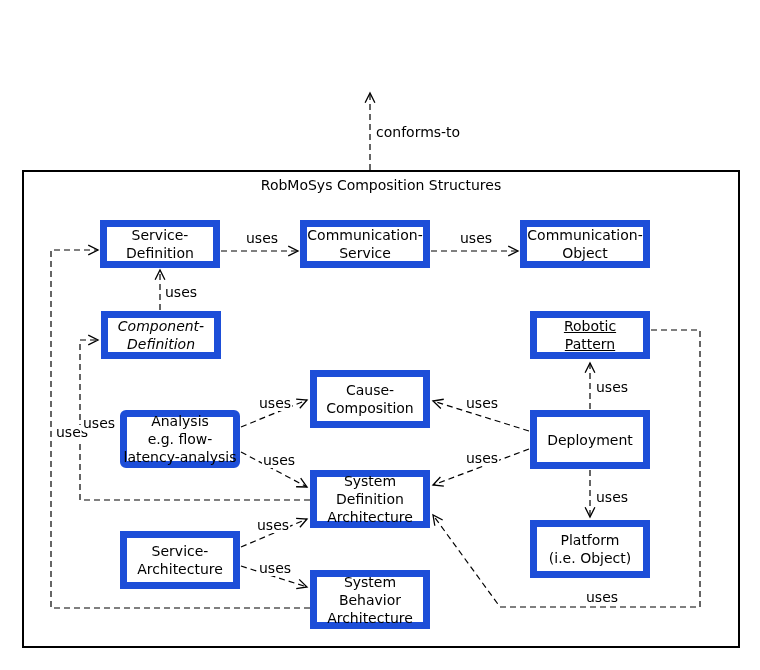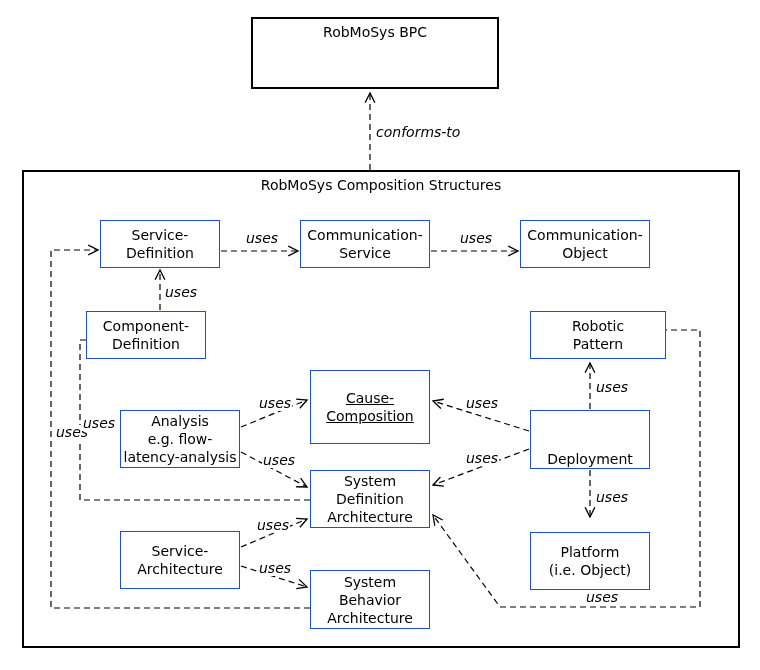--- a/index.html
+++ b/index.html
@@ -37,39 +37,38 @@
   .frame .frame-title {
     margin-top: 4px;
     font-size: 14px;
     line-height: 18px;
     white-space: nowrap;
   }
   #container-box { background: transparent; }
   .node {
     position: absolute;
     background: #ffffff;
-    border: 1px solid #1d4ed8;
+    border: 7px solid #1d4ed8;
     box-sizing: border-box;
     display: flex;
     flex-direction: column;
     align-items: center;
     justify-content: center;
     font-size: 14px;
     line-height: 18px;
     text-align: center;
   }
   .node-line { white-space: nowrap; }
   .edge-label {
     position: absolute;
     font-size: 14px;
     line-height: 15px;
     white-space: nowrap;
     background: #ffffff;
     padding: 0 1px;
-    font-style: italic;
   }
 </style>
 </head>
 <body>
 
 <div id="stage">
 
   <svg id="edges-svg" viewBox="0 0 760 670">
     <defs>
       <marker id="arrow" viewBox="0 0 12 12" refX="10.5" refY="6" markerWidth="13" markerHeight="13" orient="auto" markerUnits="userSpaceOnUse">
@@ -88,67 +87,64 @@
         <polyline points="241,547 307,519" class="edge" marker-end="url(#arrow)"></polyline>
         <polyline points="241,566 307,587" class="edge" marker-end="url(#arrow)"></polyline>
         <polyline points="529,431 433,401" class="edge" marker-end="url(#arrow)"></polyline>
         <polyline points="590,409 590,363" class="edge" marker-end="url(#arrow)"></polyline>
         <polyline points="529,449 433,485" class="edge" marker-end="url(#arrow)"></polyline>
         <polyline points="590,470 590,517" class="edge" marker-end="url(#arrow)"></polyline>
         <polyline points="651,330 700,330 700,607 500,607 433,515" class="edge" marker-end="url(#arrow)"></polyline>
       </g>
   </svg>
 
-  <div class="frame" id="bpc-box" style="left: 251px; top: 17px; width: 248px; height: 72px;">
-    <div class="frame-title">RobMoSys BPC</div>
-  </div>
 
   <div class="frame" id="container-box" style="left: 22px; top: 170px; width: 718px; height: 478px;">
     <div class="frame-title">RobMoSys Composition Structures</div>
   </div>
 
   <div id="nodes-layer">
       <div class="node" style="left: 100px; top: 220px; width: 120px; height: 48px;">
         <div class="node-line">Service-</div>
         <div class="node-line">Definition</div>
       </div>
       <div class="node" style="left: 300px; top: 220px; width: 130px; height: 48px;">
         <div class="node-line">Communication-</div>
         <div class="node-line">Service</div>
       </div>
       <div class="node" style="left: 520px; top: 220px; width: 130px; height: 48px;">
         <div class="node-line">Communication-</div>
         <div class="node-line">Object</div>
       </div>
-      <div class="node" style="left: 86px; top: 311px; width: 120px; height: 48px;">
+      <div class="node" style="left: 101px; top: 311px; width: 120px; height: 48px; font-style: italic;">
         <div class="node-line">Component-</div>
         <div class="node-line">Definition</div>
       </div>
-      <div class="node" style="left: 530px; top: 311px; width: 136px; height: 48px;">
+      <div class="node" style="left: 530px; top: 311px; width: 120px; height: 48px; text-decoration: underline;">
         <div class="node-line">Robotic</div>
         <div class="node-line">Pattern</div>
       </div>
-      <div class="node" style="left: 310px; top: 370px; width: 120px; height: 74px; text-decoration: underline;">
+      <div class="node" style="left: 310px; top: 370px; width: 120px; height: 58px;">
         <div class="node-line">Cause-</div>
         <div class="node-line">Composition</div>
       </div>
-      <div class="node" style="left: 120px; top: 410px; width: 120px; height: 58px;">
+      <div class="node" style="left: 120px; top: 410px; width: 120px; height: 58px; border-radius: 6px;">
         <div class="node-line">Analysis</div>
         <div class="node-line">e.g. flow-</div>
         <div class="node-line">latency-analysis</div>
       </div>
-      <div class="node" style="left: 530px; top: 410px; width: 120px; height: 59px; justify-content: flex-end;">
+      <div class="node" style="left: 530px; top: 410px; width: 120px; height: 59px;">
         <div class="node-line">Deployment</div>
       </div>
       <div class="node" style="left: 310px; top: 470px; width: 120px; height: 58px;">
         <div class="node-line">System</div>
         <div class="node-line">Definition</div>
         <div class="node-line">Architecture</div>
       </div>
-      <div class="node" style="left: 530px; top: 520px; width: 120px; height: 58px; margin-top: 12px;">
+      <div class="node" style="left: 530px; top: 520px; width: 120px; height: 58px;">
         <div class="node-line">Platform</div>
         <div class="node-line">(i.e. Object)</div>
       </div>
       <div class="node" style="left: 120px; top: 531px; width: 120px; height: 58px;">
         <div class="node-line">Service-</div>
         <div class="node-line">Architecture</div>
       </div>
       <div class="node" style="left: 310px; top: 570px; width: 120px; height: 59px;">
         <div class="node-line">System</div>
         <div class="node-line">Behavior</div>

